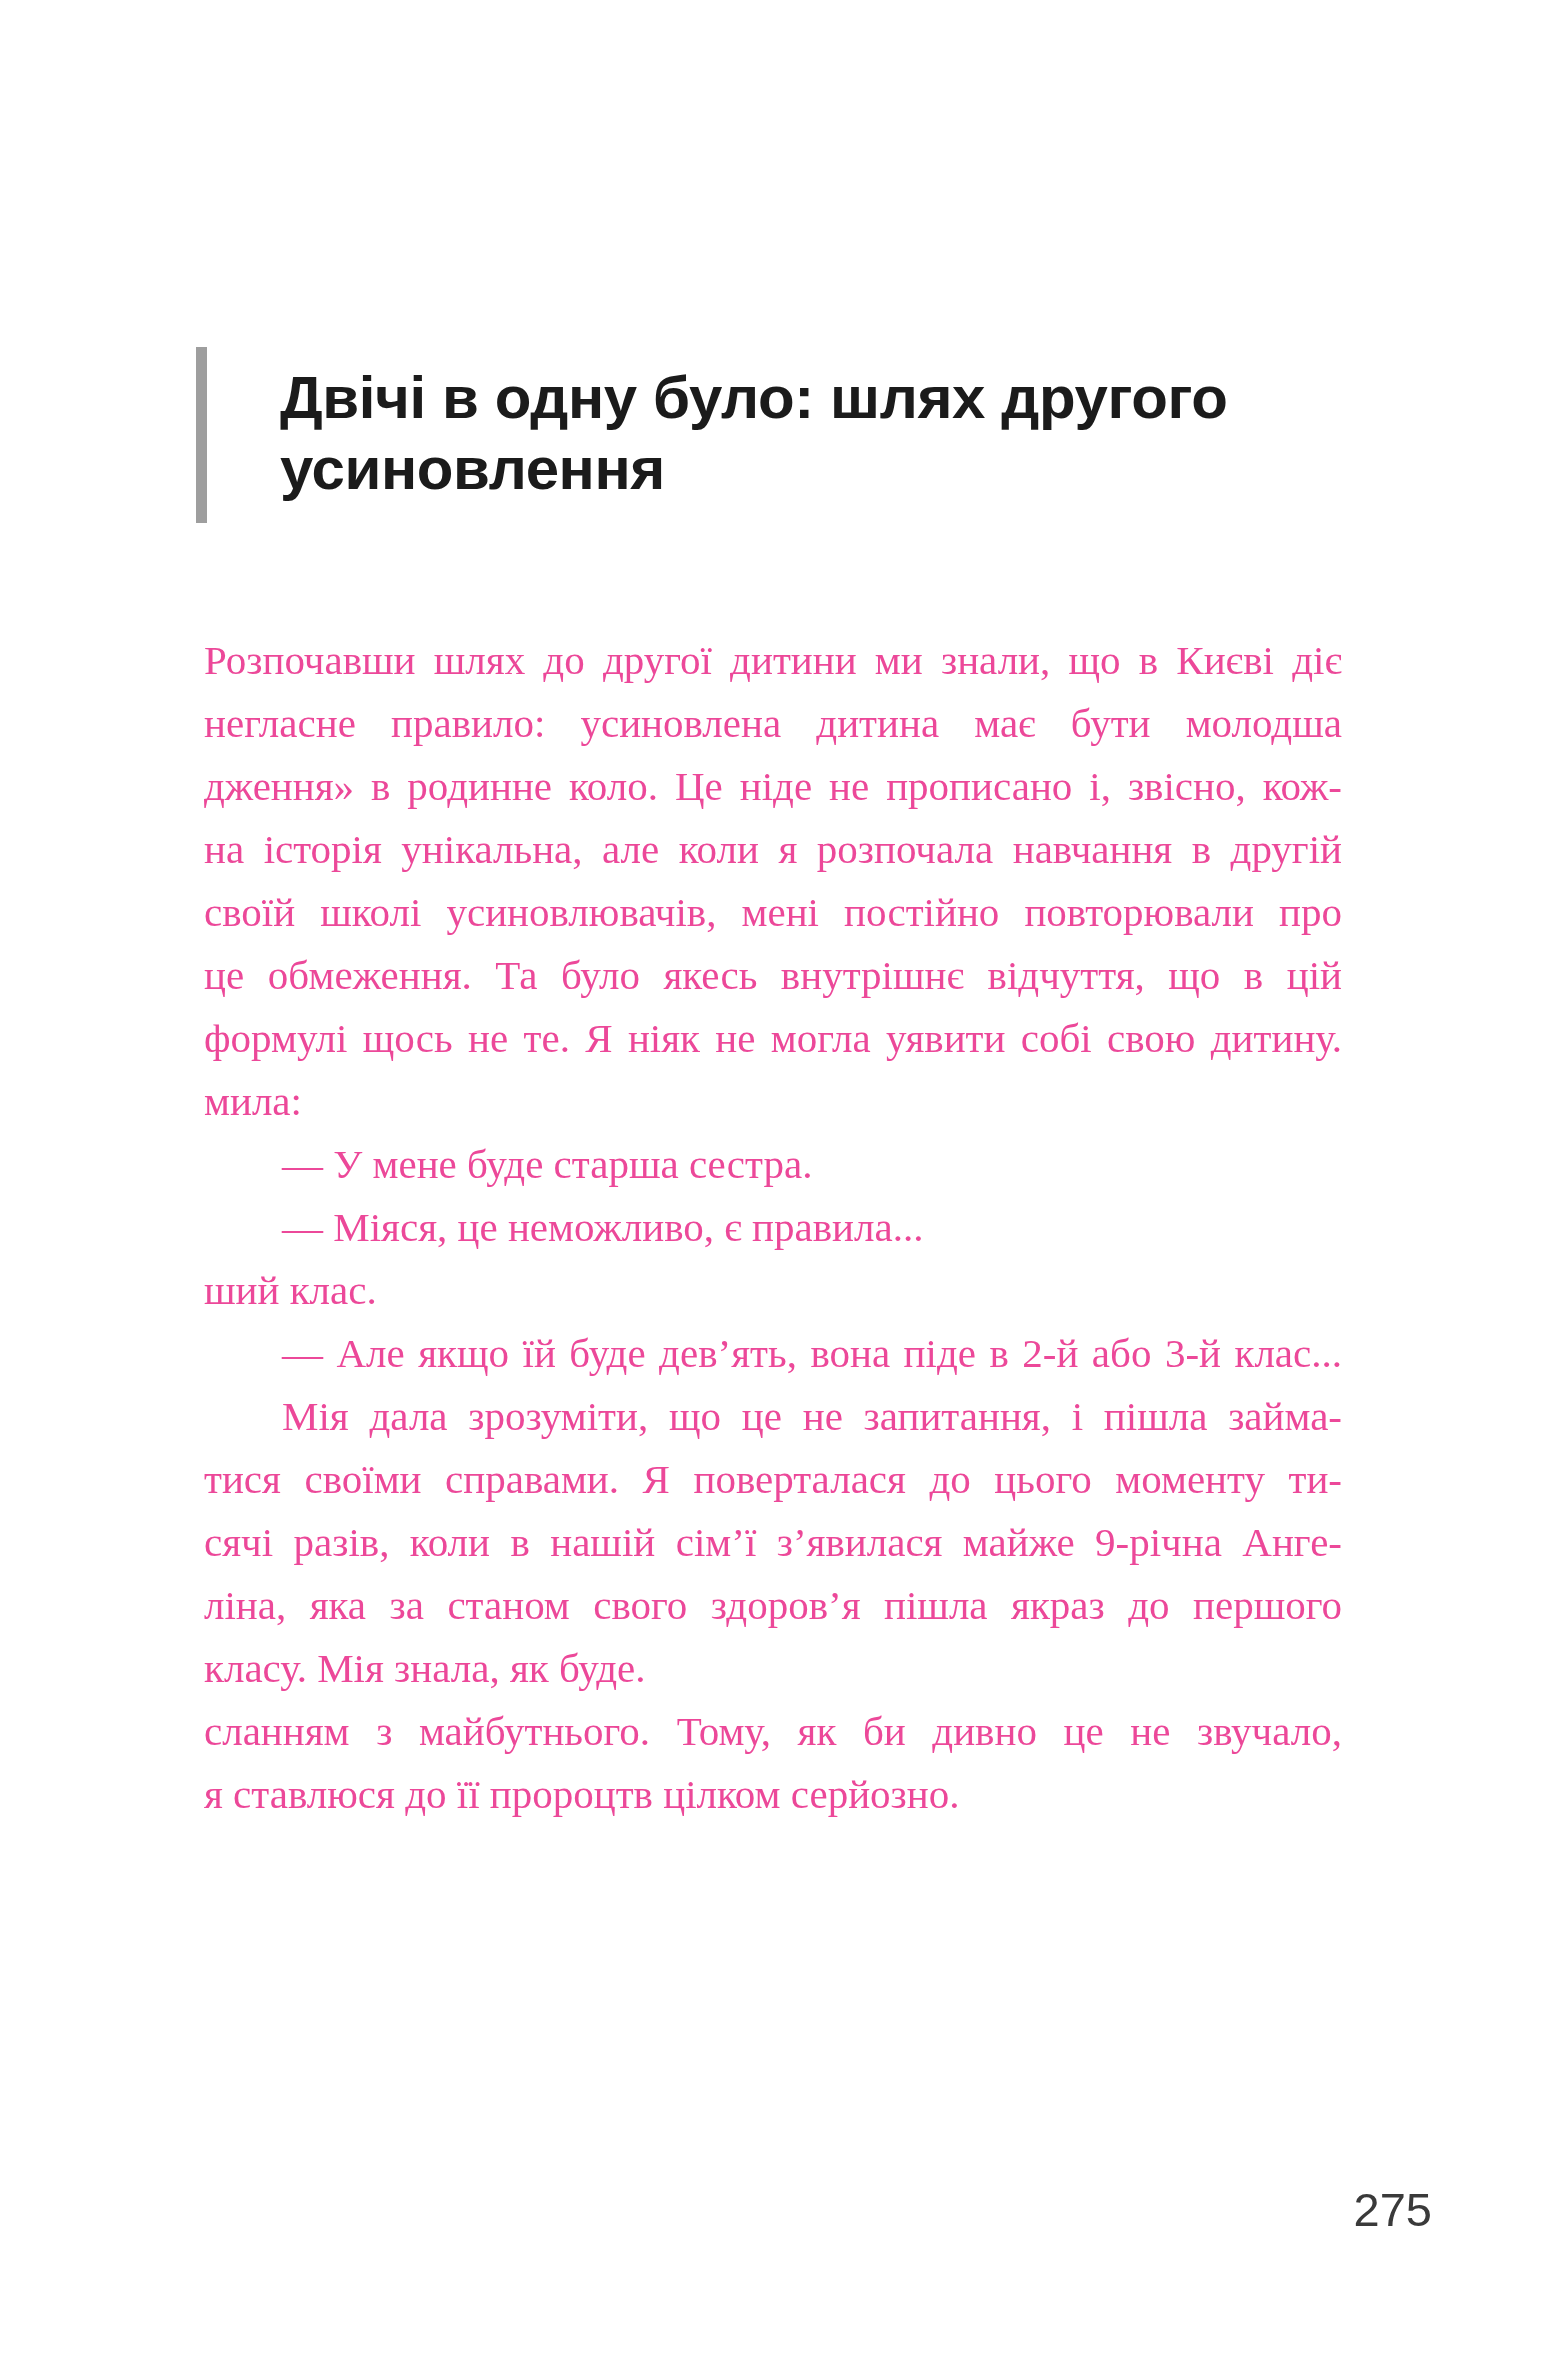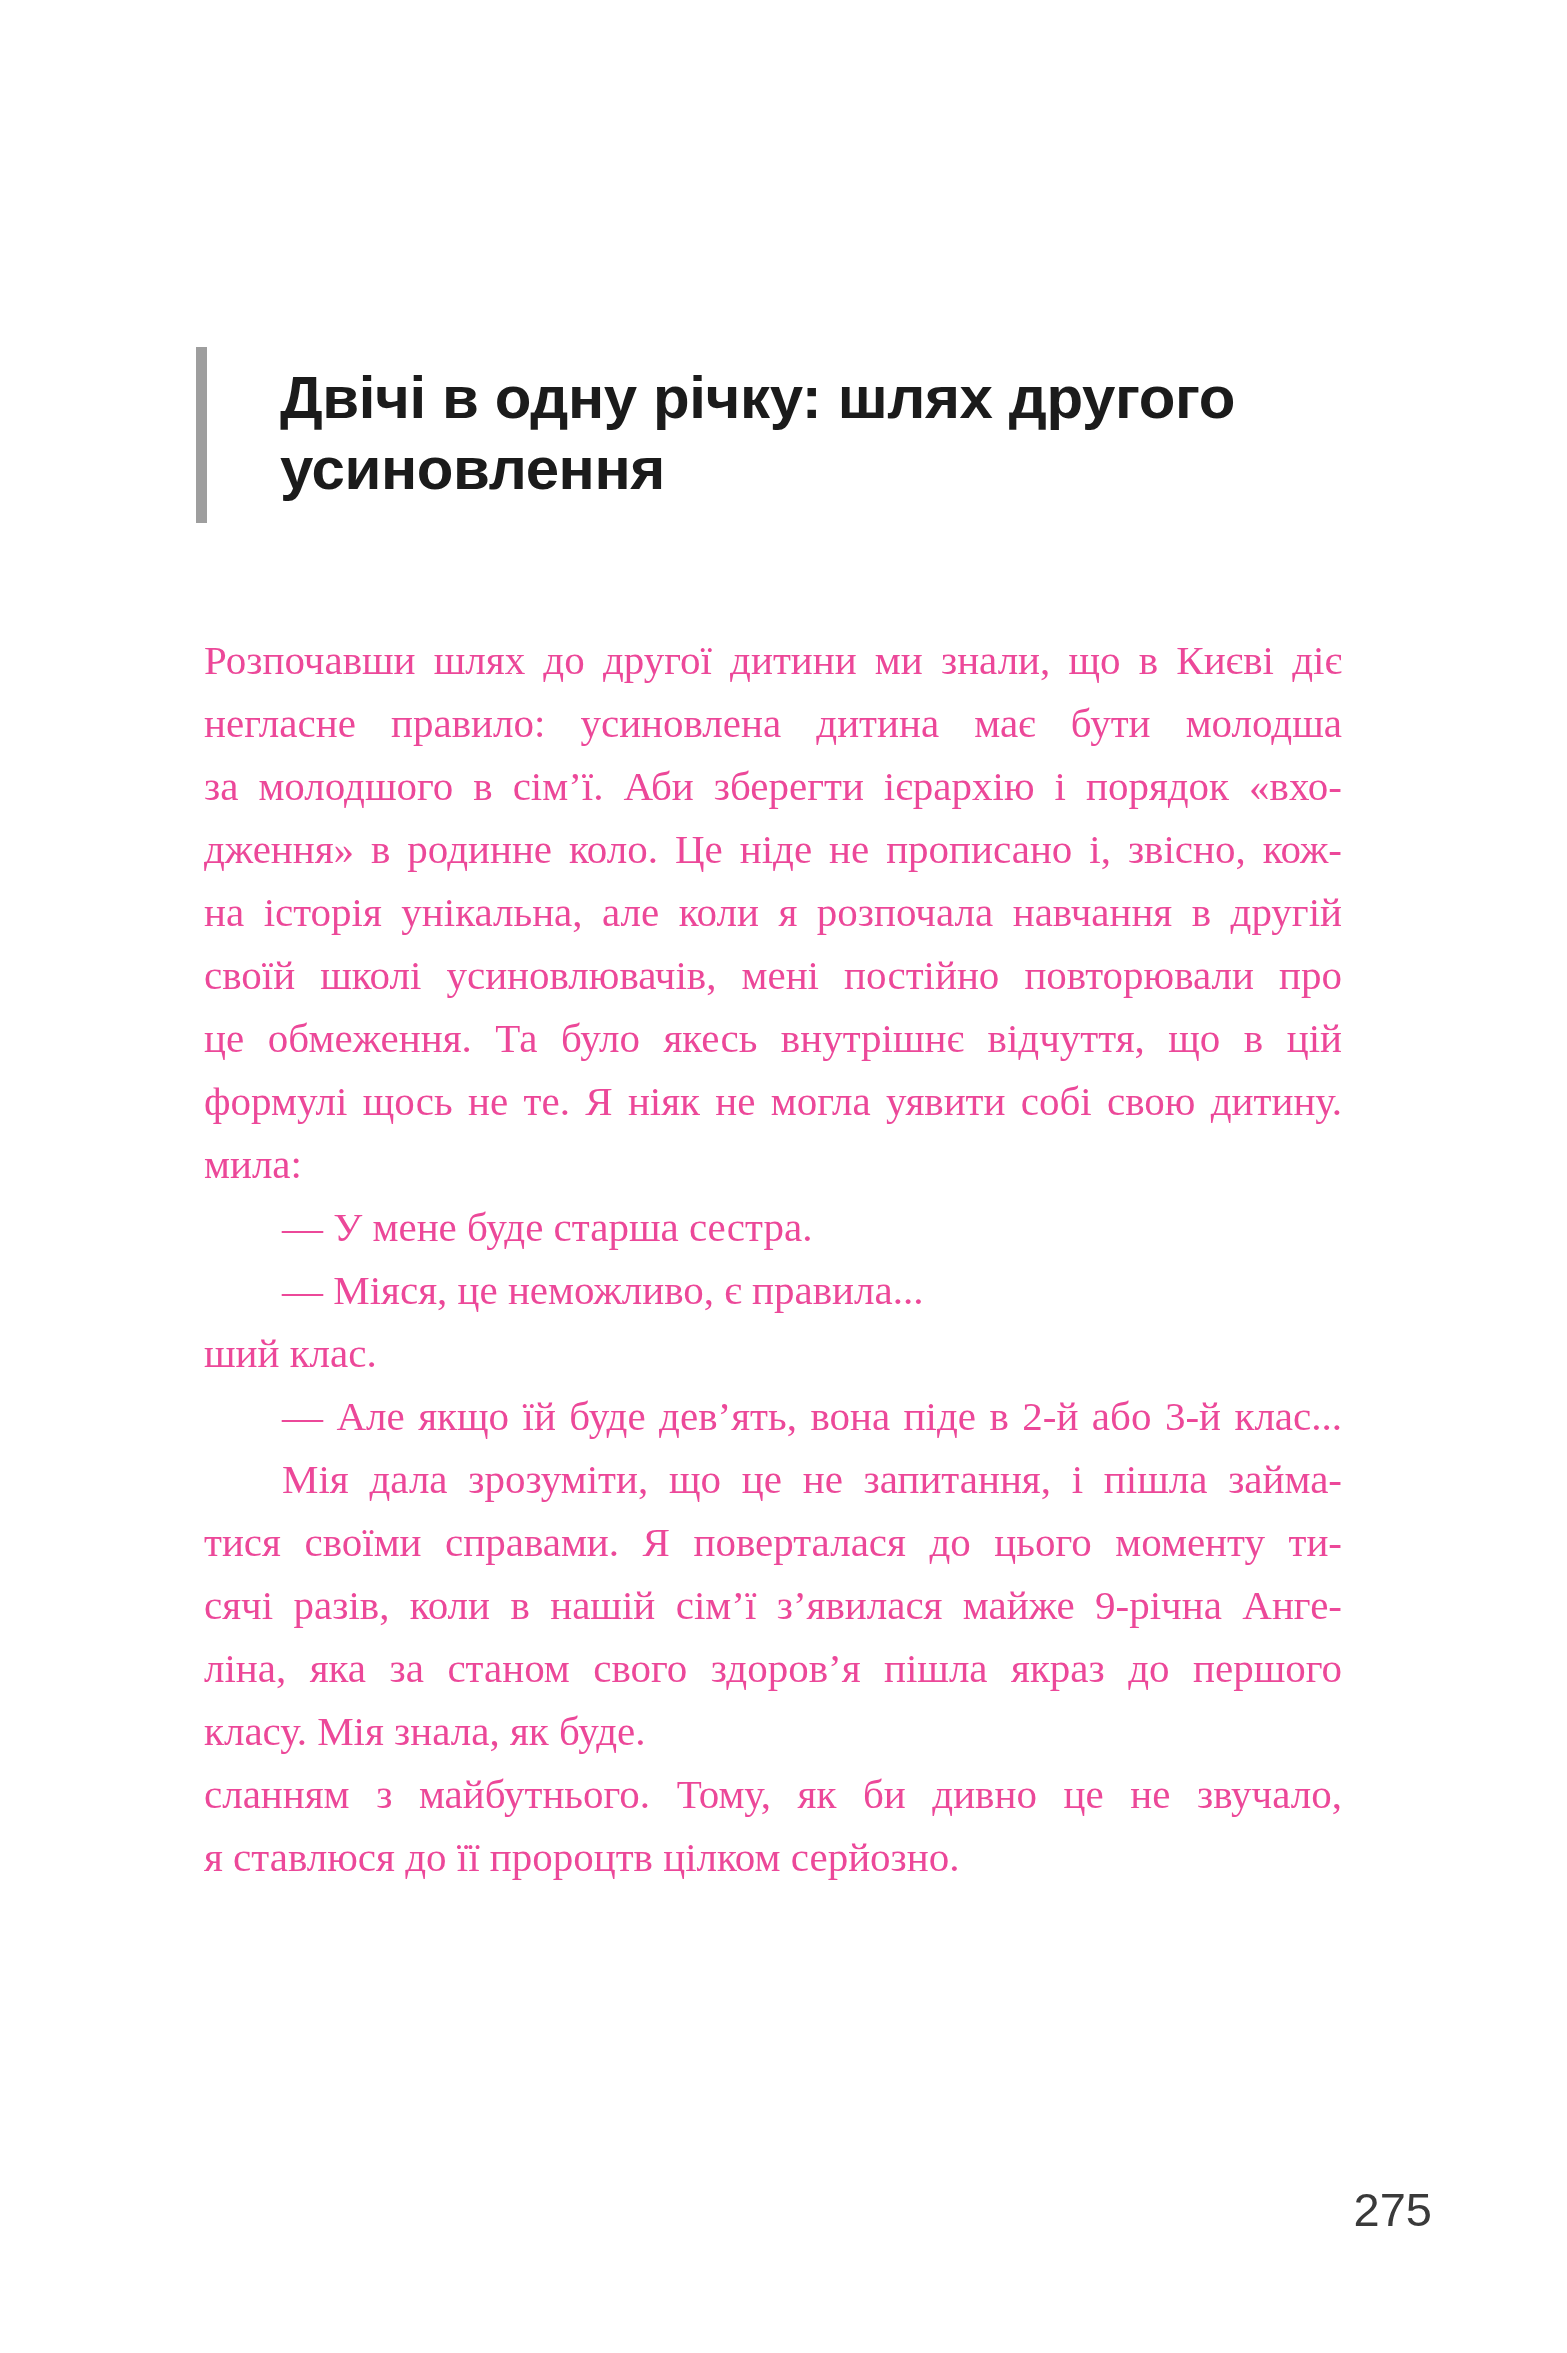--- a/index.html
+++ b/index.html
@@ -83,29 +83,28 @@
   }
 </style>
 </head>
 <body>
 
 <div class="page">
 
   <div class="heading-bar"></div>
 
   <h1 class="heading">
-    <span class="hline">Двічі в одну річку: шлях другого</span>
+    <span class="hline">Двічі в одну було: шлях другого</span>
     <span class="hline">усиновлення</span>
   </h1>
 
   <div class="body-text">
 
     <span class="line">Розпочавши шлях до другої дитини ми знали, що в Києві діє</span>
     <span class="line">негласне правило: усиновлена дитина має бути молодша</span>
-    <span class="line">за молодшого в сім’ї. Аби зберегти ієрархію і порядок «вхо-</span>
     <span class="line">дження» в родинне коло. Це ніде не прописано і, звісно, кож-</span>
     <span class="line">на історія унікальна, але коли я розпочала навчання в другій</span>
     <span class="line">своїй школі усиновлювачів, мені постійно повторювали про</span>
     <span class="line">це обмеження. Та було якесь внутрішнє відчуття, що в цій</span>
     <span class="line">формулі щось не те. Я ніяк не могла уявити собі свою дитину.</span>
 
     <span class="line last">мила:</span>
 
     <span class="line indent last">— У мене буде старша сестра.</span>
     <span class="line indent last">— Міяся, це неможливо, є правила...</span>

